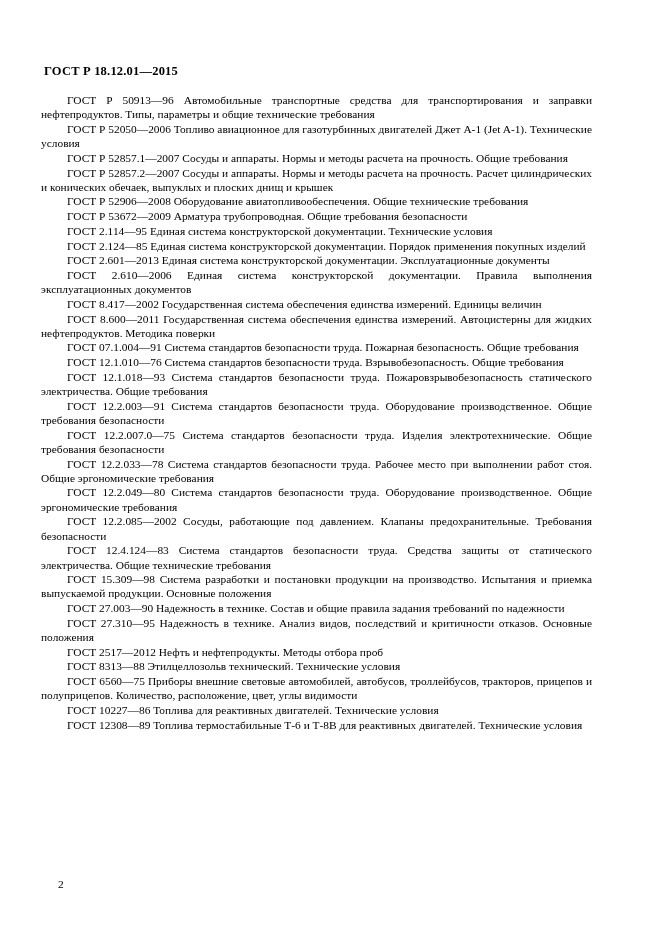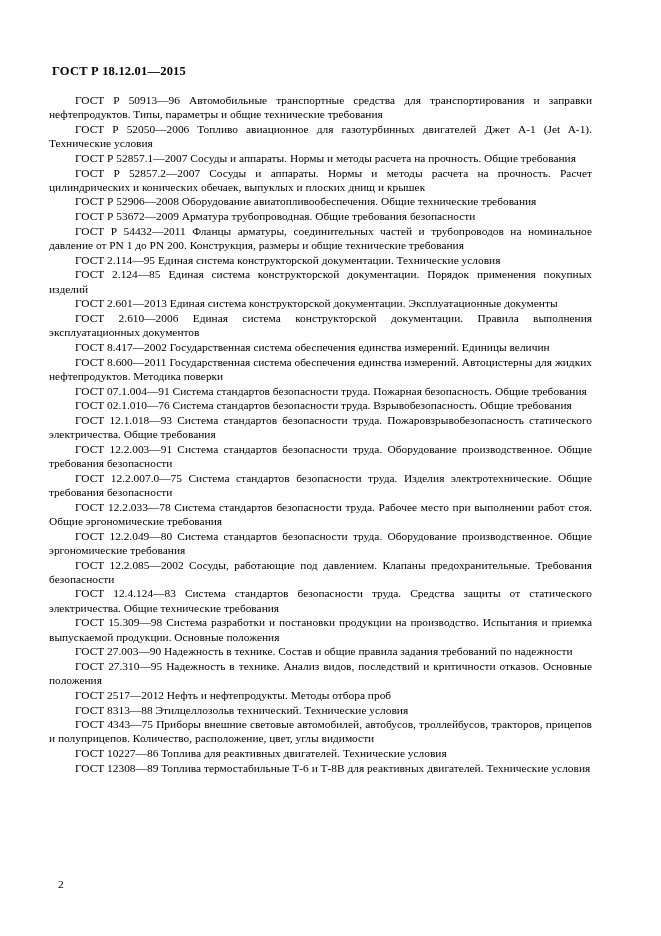--- a/index.html
+++ b/index.html
@@ -15,21 +15,21 @@
     position: relative;
     overflow: hidden;
   }
   .page {
     position: absolute;
     left: 0;
     top: 0;
     width: 661px;
     height: 936px;
     box-sizing: border-box;
-    padding: 64px 58px 0 38px;
+    padding: 64px 58px 0 30px;
   }
   .doc-header {
     font-family: "Liberation Serif", serif;
     font-size: 12.5px;
     font-weight: bold;
     letter-spacing: 0.2px;
     margin: 0 0 14px 14px;
   }
   .entries {
     margin: 11px;
@@ -57,39 +57,38 @@
 
 <div class="page">
   <div class="doc-header">ГОСТ Р 18.12.01—2015</div>
   <ul class="entries">
     <li class="entry">ГОСТ Р 50913—96  Автомобильные транспортные средства для транспортирования и заправки нефтепродуктов. Типы, параметры и общие технические требования</li>
     <li class="entry">ГОСТ Р 52050—2006  Топливо авиационное для газотурбинных двигателей Джет А-1 (Jet A-1). Технические условия</li>
     <li class="entry">ГОСТ Р 52857.1—2007  Сосуды и аппараты. Нормы и методы расчета на прочность. Общие требования</li>
     <li class="entry">ГОСТ Р 52857.2—2007  Сосуды и аппараты. Нормы и методы расчета на прочность. Расчет цилиндрических и конических обечаек, выпуклых и плоских днищ и крышек</li>
     <li class="entry">ГОСТ Р 52906—2008  Оборудование авиатопливообеспечения. Общие технические требования</li>
     <li class="entry">ГОСТ Р 53672—2009  Арматура трубопроводная. Общие требования безопасности</li>
-    <li class="entry">ГОСТ Р 54432—2011  Фланцы арматуры, соединительных частей и трубопроводов на номинальное давление от PN 1 до PN 200. Конструкция, размеры и общие технические требования</li>
     <li class="entry">ГОСТ 2.114—95  Единая система конструкторской документации. Технические условия</li>
     <li class="entry">ГОСТ 2.124—85  Единая система конструкторской документации. Порядок применения покупных изделий</li>
     <li class="entry">ГОСТ 2.601—2013  Единая система конструкторской документации. Эксплуатационные документы</li>
     <li class="entry">ГОСТ 2.610—2006  Единая система конструкторской документации. Правила выполнения эксплуатационных документов</li>
     <li class="entry">ГОСТ 8.417—2002  Государственная система обеспечения единства измерений. Единицы величин</li>
     <li class="entry">ГОСТ 8.600—2011  Государственная система обеспечения единства измерений. Автоцистерны для жидких нефтепродуктов. Методика поверки</li>
     <li class="entry">ГОСТ 07.1.004—91  Система стандартов безопасности труда. Пожарная безопасность. Общие требования</li>
-    <li class="entry">ГОСТ 02.1.010—76  Система стандартов безопасности труда. Взрывобезопасность. Общие требования</li>
+    <li class="entry">ГОСТ 12.1.010—76  Система стандартов безопасности труда. Взрывобезопасность. Общие требования</li>
     <li class="entry">ГОСТ 12.1.018—93  Система стандартов безопасности труда. Пожаровзрывобезопасность статического электричества. Общие требования</li>
     <li class="entry">ГОСТ 12.2.003—91  Система стандартов безопасности труда. Оборудование производственное. Общие требования безопасности</li>
     <li class="entry">ГОСТ 12.2.007.0—75  Система стандартов безопасности труда. Изделия электротехнические. Общие требования безопасности</li>
     <li class="entry">ГОСТ 12.2.033—78  Система стандартов безопасности труда. Рабочее место при выполнении работ стоя. Общие эргономические требования</li>
     <li class="entry">ГОСТ 12.2.049—80  Система стандартов безопасности труда. Оборудование производственное. Общие эргономические требования</li>
     <li class="entry">ГОСТ 12.2.085—2002  Сосуды, работающие под давлением. Клапаны предохранительные. Требования безопасности</li>
     <li class="entry">ГОСТ 12.4.124—83  Система стандартов безопасности труда. Средства защиты от статического электричества. Общие технические требования</li>
     <li class="entry">ГОСТ 15.309—98  Система разработки и постановки продукции на производство. Испытания и приемка выпускаемой продукции. Основные положения</li>
     <li class="entry">ГОСТ 27.003—90  Надежность в технике. Состав и общие правила задания требований по надежности</li>
     <li class="entry">ГОСТ 27.310—95  Надежность в технике. Анализ видов, последствий и критичности отказов. Основные положения</li>
     <li class="entry">ГОСТ 2517—2012  Нефть и нефтепродукты. Методы отбора проб</li>
     <li class="entry">ГОСТ 8313—88  Этилцеллозольв технический. Технические условия</li>
-    <li class="entry">ГОСТ 4343—75  Приборы внешние световые автомобилей, автобусов, троллейбусов, тракторов, прицепов и полуприцепов. Количество, расположение, цвет, углы видимости</li>
+    <li class="entry">ГОСТ 6560—75  Приборы внешние световые автомобилей, автобусов, троллейбусов, тракторов, прицепов и полуприцепов. Количество, расположение, цвет, углы видимости</li>
     <li class="entry">ГОСТ 10227—86  Топлива для реактивных двигателей. Технические условия</li>
     <li class="entry">ГОСТ 12308—89  Топлива термостабильные Т-6 и Т-8В для реактивных двигателей. Технические условия</li>
   </ul>
   <div class="page-number">2</div>
 </div>
 
 </body></html>

